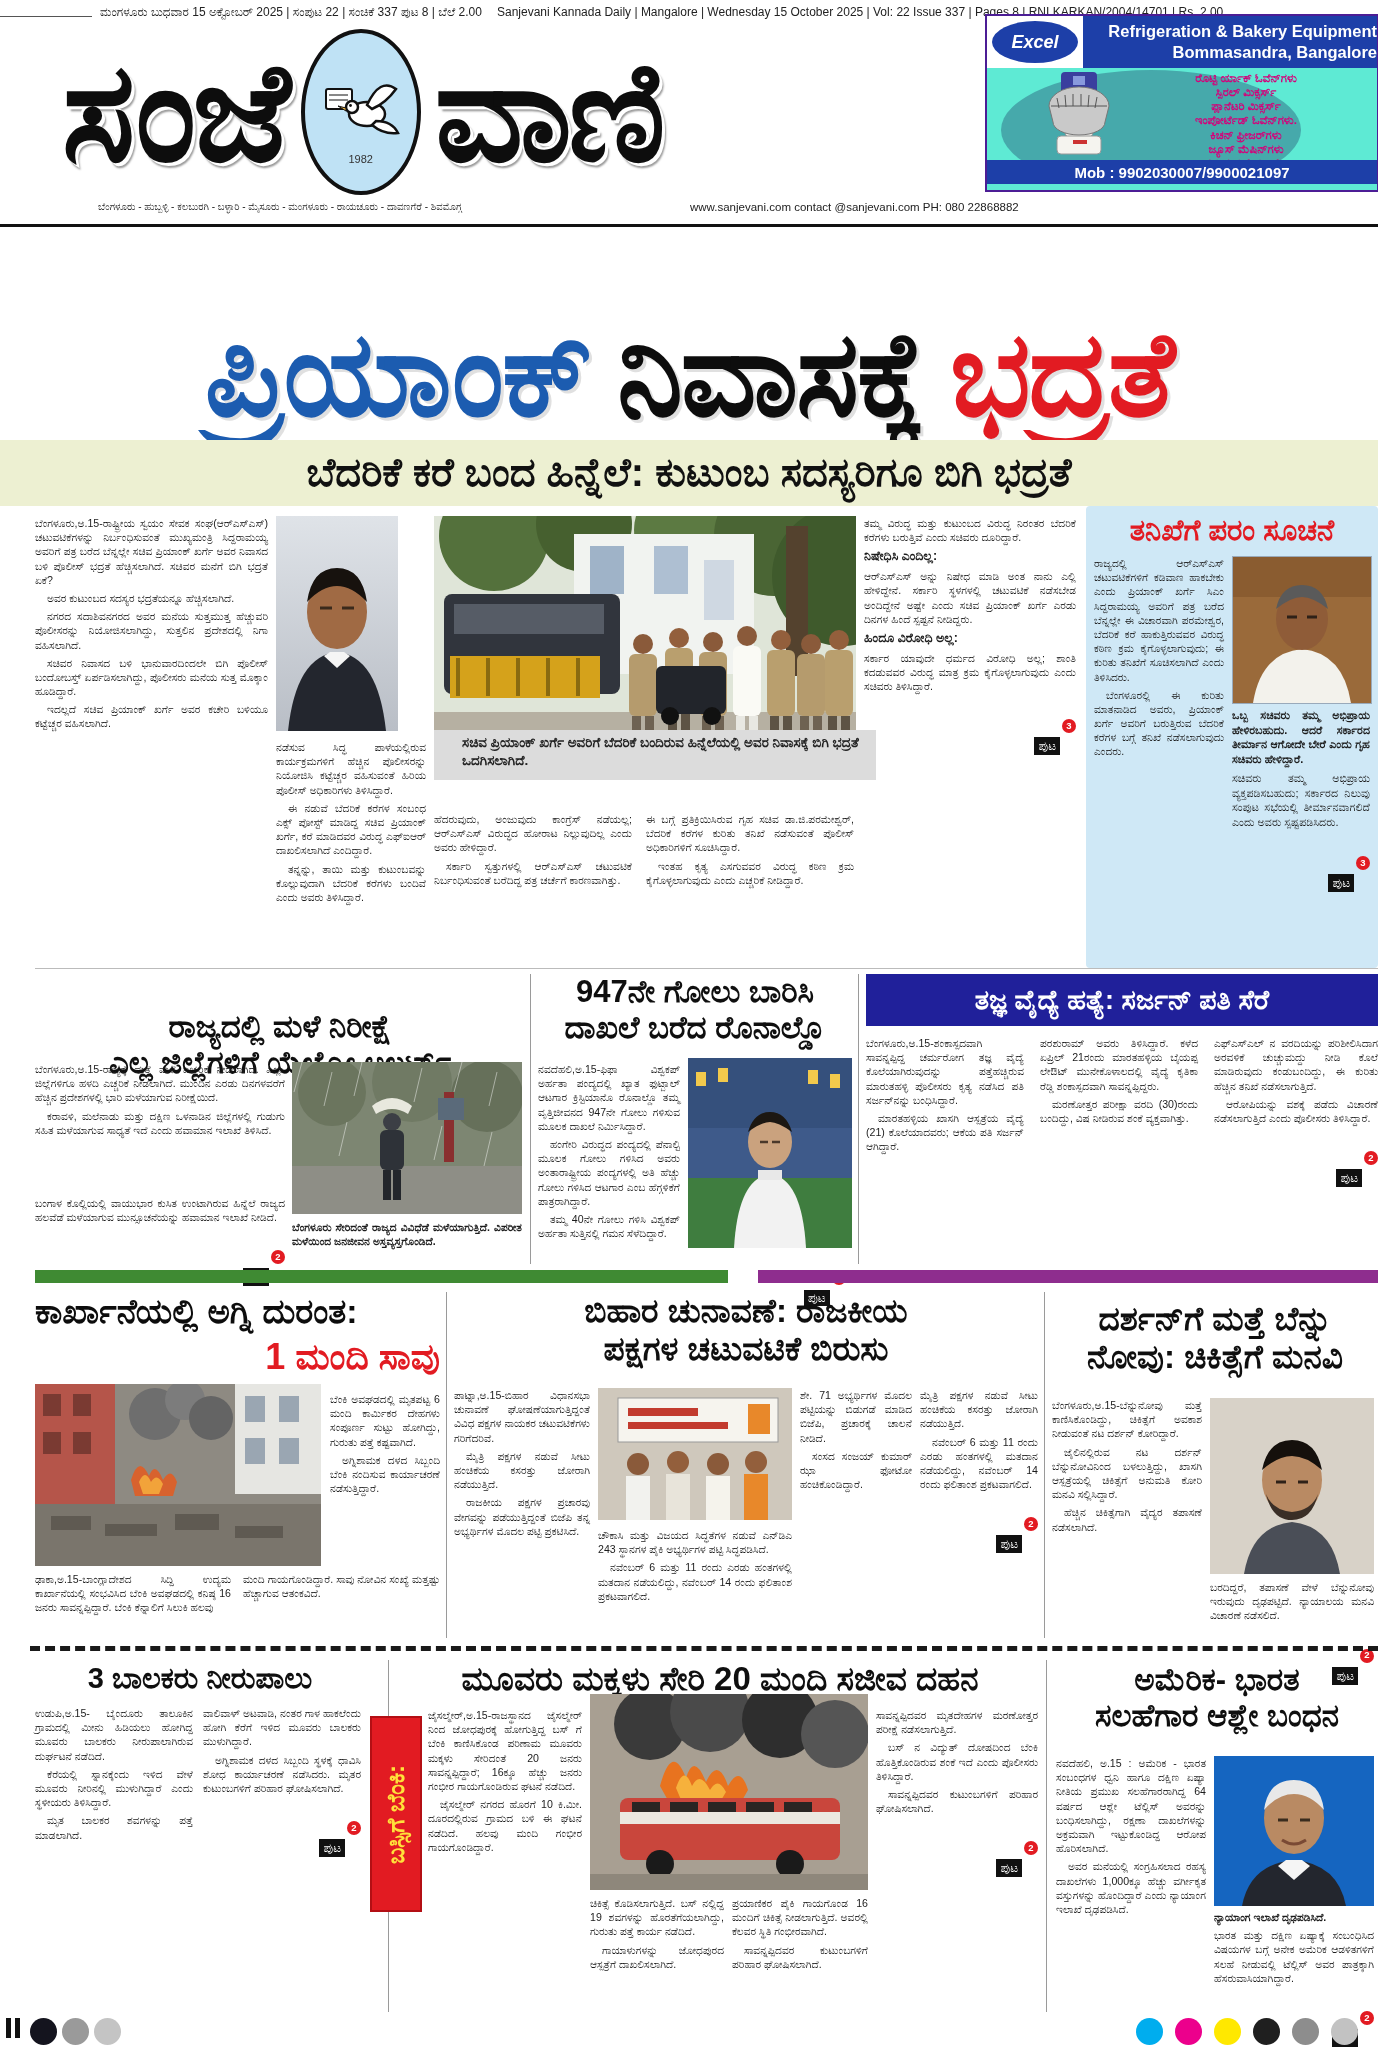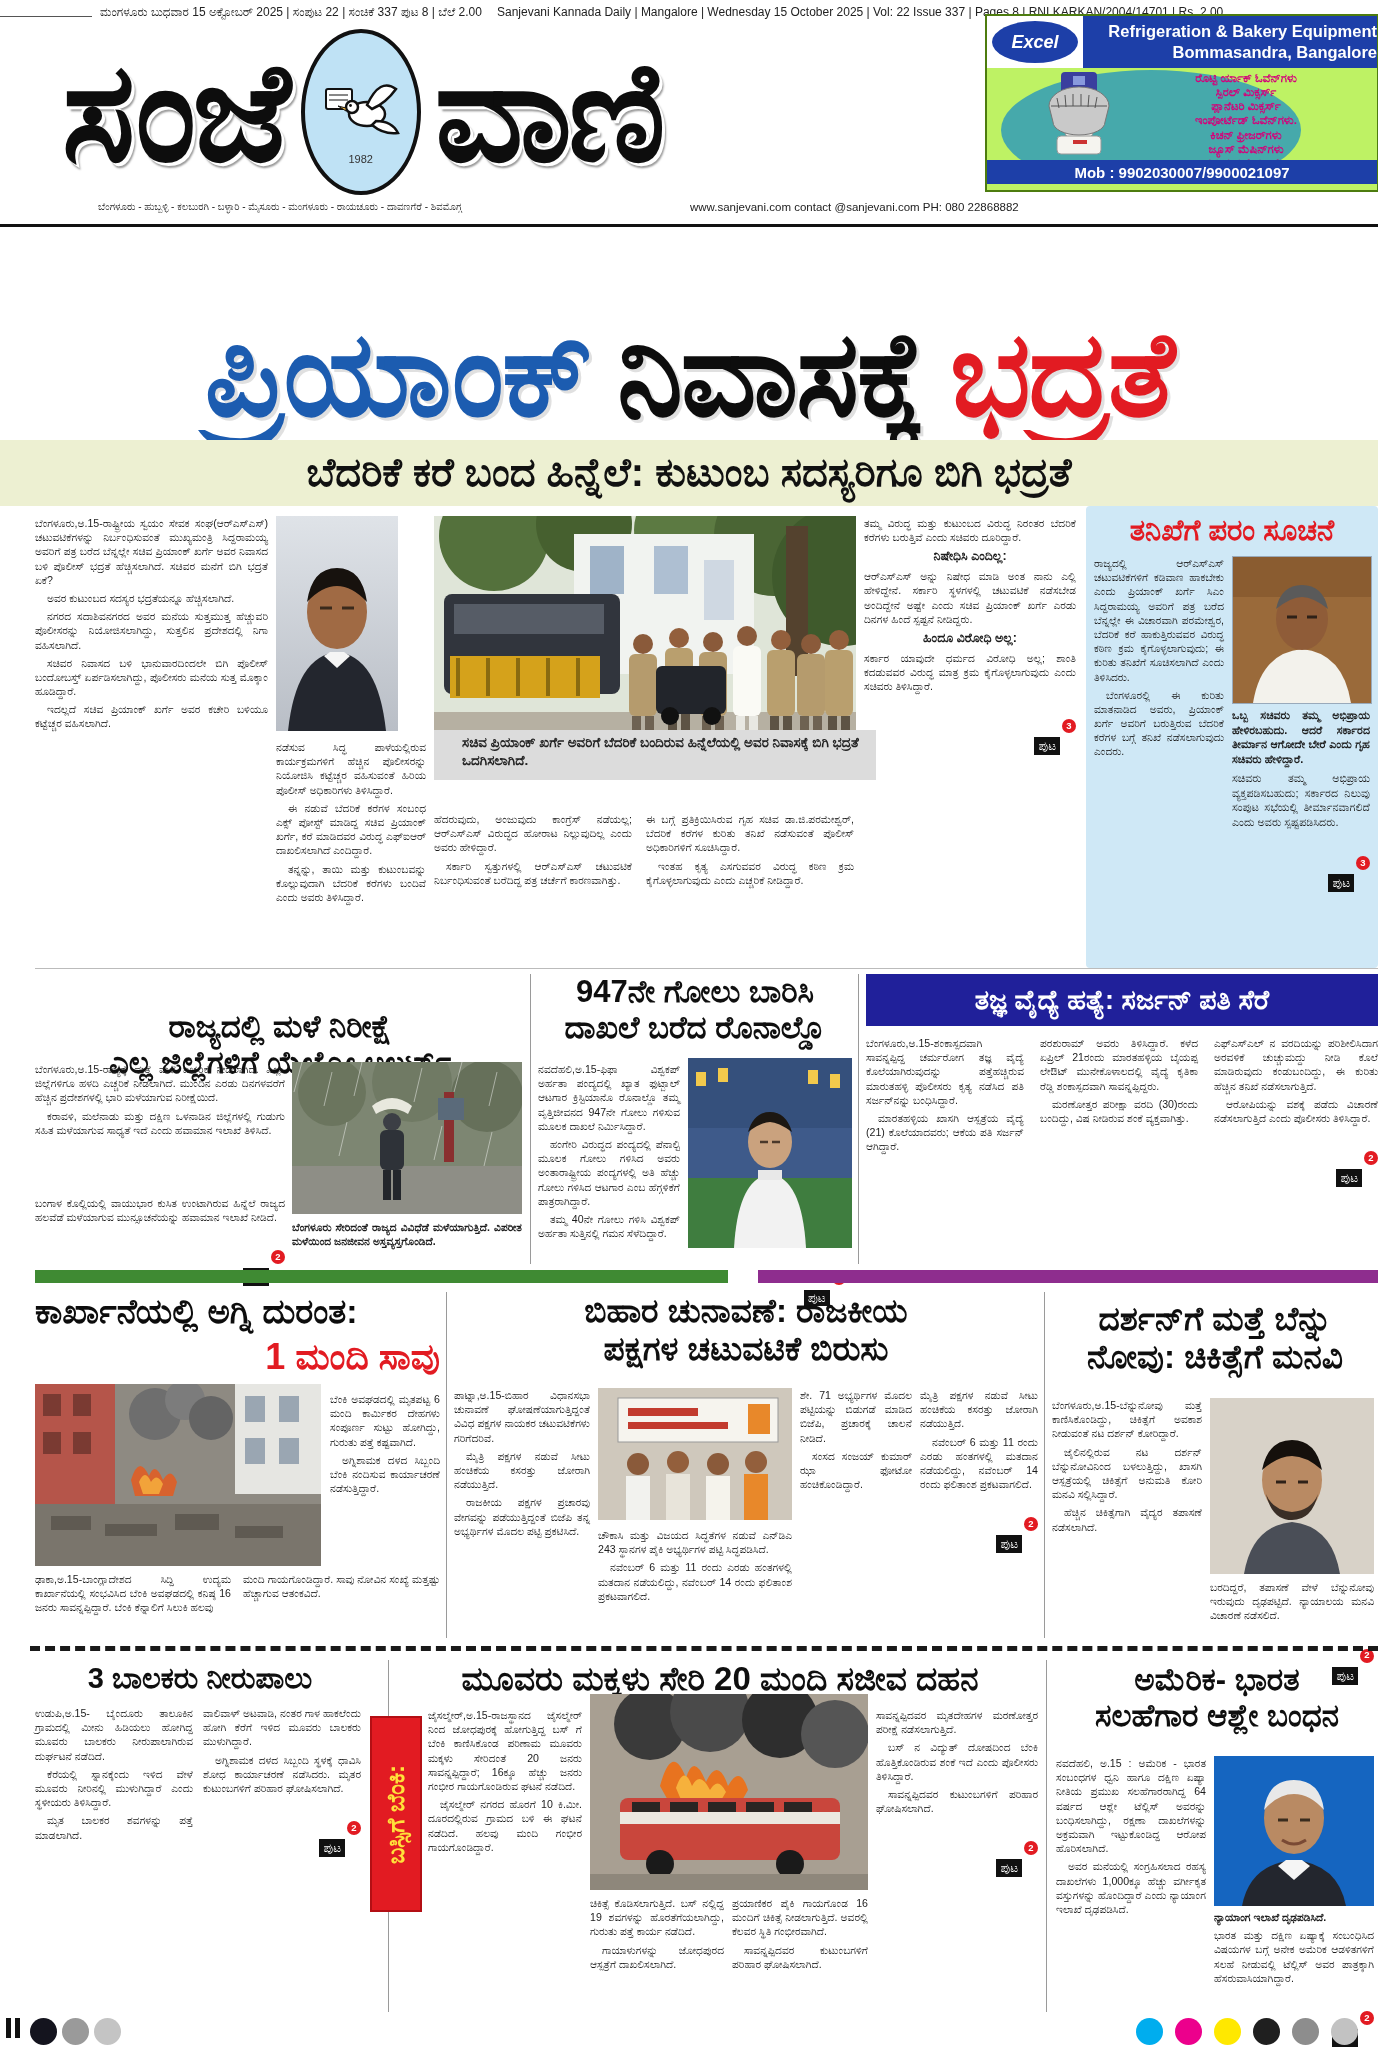--- a/index.html
+++ b/index.html
@@ -7,21 +7,21 @@
          font-family:"Liberation Sans","DejaVu Sans",sans-serif;color:#111;}
   .abs{position:absolute;}
   .tiny{font-size:12px;color:#222;}
   
   .logo-word{font-size:138px;font-weight:900;color:#0d0d0d;line-height:1;
              text-shadow:3px 3px 0 #fff,-2px -2px 0 #fff,4px 5px 2px #9a9a9a;letter-spacing:-4px;}
   .logo-oval{width:112px;height:158px;border-radius:50%;background:#bfe2f5;border:4px solid #111;
              display:flex;flex-direction:column;align-items:center;justify-content:center;position:relative;}
   .logo-oval .yr{font-size:11px;color:#333;margin-top:-6px;}
   
-  .ad{border:2px solid #4d7c0f;background:#bef264;}
+  .ad{border:2px solid #4c1d95;background:#5eead4;}
   .ad-head{display:flex;height:52px;}
   .ad-logo{width:96px;background:#fff;display:flex;align-items:center;justify-content:center;}
   .ad-logo .oval{background:#1d3fa8;color:#fff;border-radius:50%;width:86px;height:42px;display:flex;
                  align-items:center;justify-content:center;font-weight:bold;font-style:italic;font-size:18px;}
   .ad-title{flex:1;background:#1d3fa8;color:#fff;font-weight:bold;text-align:right;
             font-size:16.5px;line-height:1.25;display:flex;flex-direction:column;justify-content:center;}
   .ad-body{position:relative;height:92px;overflow:hidden;}
   .ad-oval-bg{position:absolute;left:14px;top:2px;width:300px;height:120px;border-radius:50%;background:#46a9ab;}
   .ad-list{position:absolute;right:6px;top:3px;width:250px;text-align:center;color:#d4007a;
            font-weight:bold;font-size:11.5px;line-height:1.23;}
@@ -29,21 +29,21 @@
           display:flex;align-items:center;justify-content:center;}
   
   .mainhead{display:flex;justify-content:center;align-items:flex-end;gap:26px;font-weight:900;
             font-size:118px;line-height:1;letter-spacing:-2px;text-shadow:3px 3px 0 #e0e0e0;}
   .subband{background:#edf0d2;display:flex;align-items:center;justify-content:center;
            font-weight:bold;font-size:40px;color:#111;}
   
   .col{position:absolute;font-size:10.6px;line-height:1.34;text-align:justify;color:#1c1c1c;}
   .col p{margin:0 0 4px 0;text-indent:12px;}
   .col p.noind{text-indent:0;}
-  .bsub{font-weight:bold;text-align:center;font-size:12.5px;margin:3px 0;text-indent:0 !important;}
+  .bsub{font-weight:bold;font-size:12.5px;margin:3px 0;text-indent:0 !important;}
   .caption{background:#dcdcdc;font-size:13.5px;font-weight:bold;line-height:1.3;padding:4px 8px;color:#222;}
   .headline2{font-weight:bold;color:#0f0f0f;text-align:center;line-height:1.16;}
   .badge{display:inline-flex;align-items:center;gap:2px;vertical-align:middle;margin-left:4px;}
   .badge .bl{background:#111;color:#fff;font-size:12px;font-weight:normal;padding:1px 4px;margin-top:40px;}
   .badge .bn{background:#e21b22;color:#fff;border-radius:50%;width:14px;height:14px;font-size:9.5px;
              font-weight:bold;display:inline-flex;align-items:center;justify-content:center;}
   .vr{position:absolute;width:1px;background:#9a9a9a;}
   .hrule{position:absolute;background:#111;}
   .panel{background:#cfe8f6;border-radius:4px;}
   .banner-blue{background:#20209a;color:#fff;font-weight:bold;text-align:center;font-size:27px;

